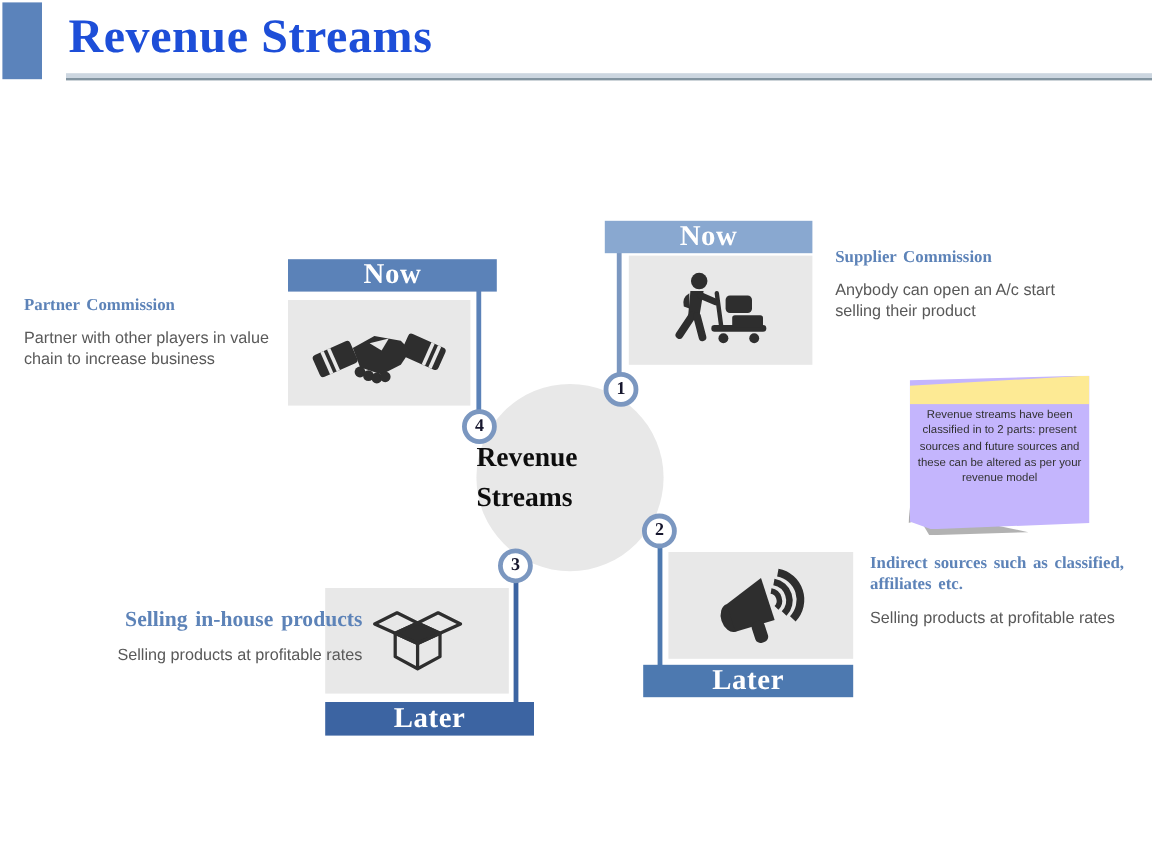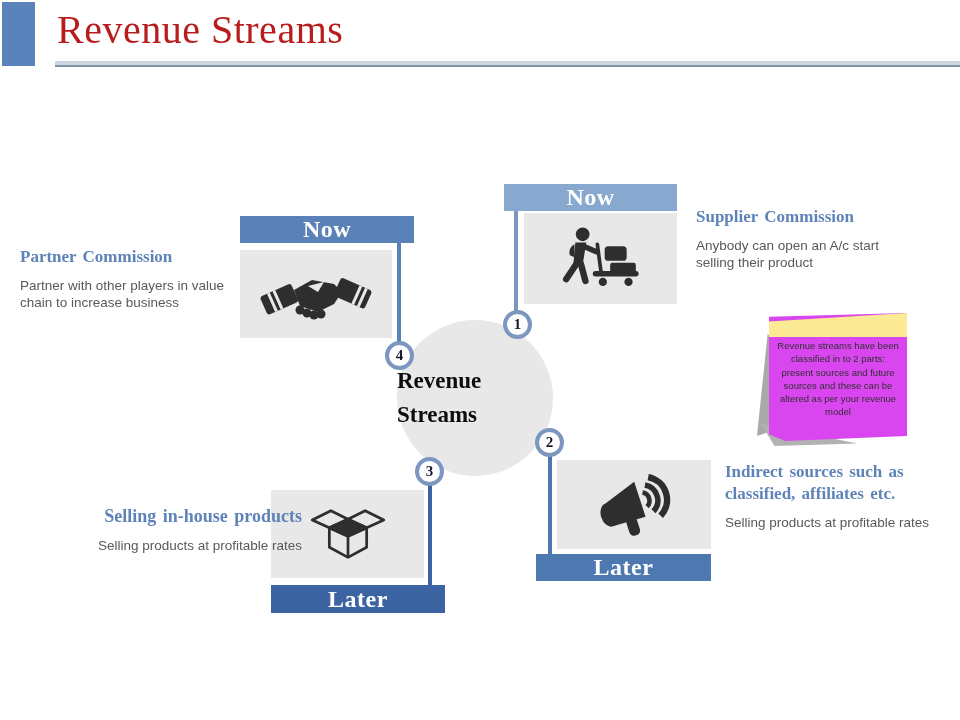--- a/index.html
+++ b/index.html
@@ -4,21 +4,21 @@
 <style>
   html,body{margin:0;padding:0;background:#ffffff;}
   #slide{
     position:relative;width:960px;height:720px;background:#ffffff;overflow:hidden;
     font-family:"Liberation Sans",sans-serif;
   }
   
   .corner-block{position:absolute;left:2px;top:2px;width:33px;height:64px;background:#5b83bb;}
   .slide-title{
     position:absolute;left:57px;top:6px;
-    font-family:"Liberation Serif",serif;font-size:40px;font-weight:400;color:#b91c1c;
+    font-family:"Liberation Serif",serif;font-size:40px;font-weight:700;color:#1d4ed8;
     letter-spacing:0.5px;white-space:nowrap;
   }
   .title-rule-light{position:absolute;left:55px;top:61px;width:905px;height:4px;background:#ccd6e0;}
   .title-rule-dark{position:absolute;left:55px;top:65px;width:905px;height:2px;background:#8294a0;}
 
   
   .hub{
     position:absolute;left:397px;top:320px;width:156px;height:156px;border-radius:50%;
     background:#e8e8e8;display:flex;flex-direction:column;align-items:flex-start;justify-content:center;
     z-index:1;
@@ -63,21 +63,21 @@
   }
   .iconbox.ib-supplier{left:524px;top:213px;width:153px;height:91px;}
   .iconbox.ib-partner{left:240px;top:250px;width:152px;height:88px;}
   .iconbox.ib-inhouse{left:271px;top:490px;width:153px;height:88px;}
   .iconbox.ib-indirect{left:557px;top:460px;width:154px;height:89px;}
   .iconbox svg{display:block;}
 
   
   .tblock{position:absolute;z-index:2;}
   .tblock .t-head{
-    font-family:"Liberation Serif",serif;font-weight:700;color:#5d83b8;font-size:17px;
+    font-family:"Liberation Serif",serif;font-weight:700;color:#5d83b8;font-size:14px;
     line-height:1.28;word-spacing:2px;
   }
   .tblock .t-desc{
     margin-top:9px;color:#595959;font-size:13.5px;line-height:1.28;
   }
   .tb-partner{left:20px;top:246px;width:206px;}
   .tb-supplier{left:696px;top:206px;width:220px;text-align:left;}
   .tb-inhouse{left:42px;top:505px;width:260px;text-align:right;}
   .tb-indirect{left:725px;top:461px;width:228px;text-align:left;}
   .tb-inhouse .t-head{font-size:18px;}
@@ -86,21 +86,21 @@
   .note-wrap{position:absolute;left:755px;top:310px;width:158px;height:146px;z-index:2;}
   .note-shadow-left{
     position:absolute;left:2px;top:24px;width:28px;height:106px;background:#a9a9a9;
     clip-path:polygon(38% 0,0 96%,100% 88%,62% 6%);filter:blur(0.6px);
   }
   .note-shadow-curl{
     position:absolute;left:6px;top:104px;width:96px;height:32px;background:#b2b2b2;
     clip-path:polygon(0 30%,100% 92%,14% 100%);filter:blur(0.6px);
   }
   .note-body{
-    position:absolute;left:14px;top:3px;width:138px;height:128px;background:#d946ef;
+    position:absolute;left:3px;top:3px;width:150px;height:128px;background:#c4b5fd;
     clip-path:polygon(0 3%,100% 0,100% 96%,12% 100%,0 95%);
   }
   .note-top{
     position:absolute;left:0;top:0;width:100%;height:24px;background:#fdea94;
     clip-path:polygon(0 100%,0 35%,100% 0,100% 100%);
   }
   .note-text{
     position:absolute;left:5px;right:5px;top:26px;text-align:center;
     font-size:9.5px;line-height:1.4;color:#303030;
   }

